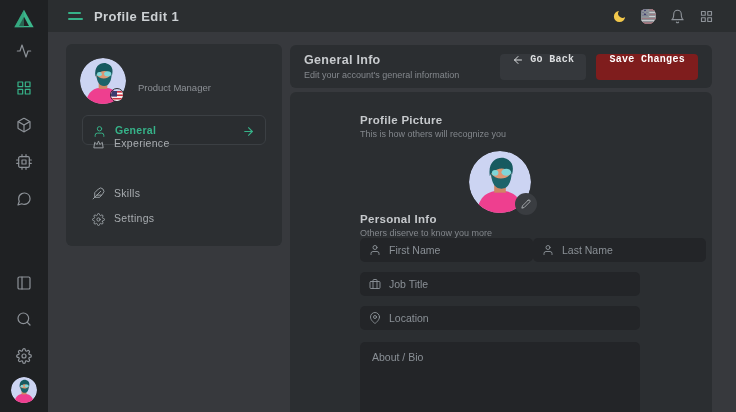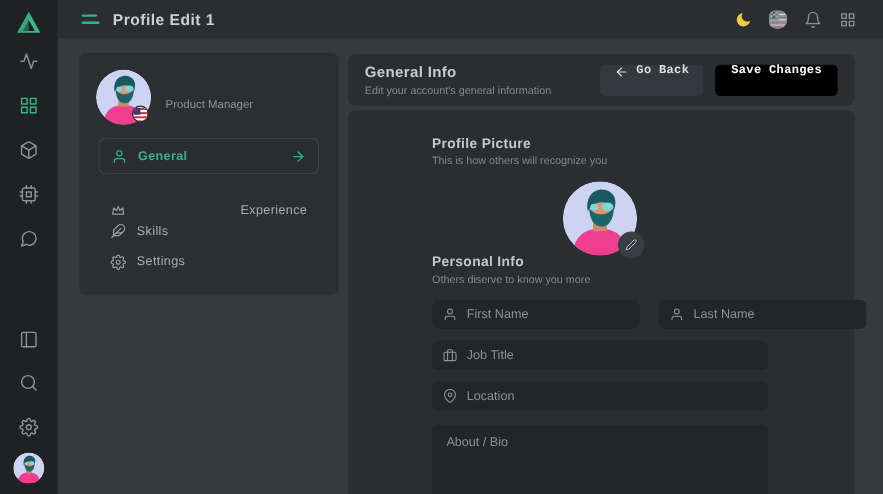--- a/index.html
+++ b/index.html
@@ -27,49 +27,49 @@
   .tb-ic svg { width:15px; height:15px; stroke:#8d9298; stroke-width:1.8; fill:none; stroke-linecap:round; stroke-linejoin:round; }
   .flag-circle { width:16px; height:16px; border-radius:50%; overflow:hidden; }
   
   .pcard { position:absolute; left:66px; top:44px; width:216px; height:202px; background:#2c2f32; border-radius:6px; z-index:3; }
   .pcard-avatar { position:absolute; left:14px; top:14px; width:46px; height:46px; border-radius:50%; overflow:hidden; }
   .pcard-flag { position:absolute; left:44px; top:44px; width:14px; height:14px; border-radius:50%; overflow:hidden; border:1px solid #2c2f32; }
   .pcard-name { position:absolute; left:72px; top:20px; font-size:13.5px; font-weight:600; color:#d3d6d8; letter-spacing:.3px; }
   .pcard-role { position:absolute; left:72px; top:38px; font-size:9.5px; color:#8d9196; }
   .menu-item-active { position:absolute; left:16px; top:71px; width:184px; height:30px; background:#2a2d30; border:1px solid #3b3f43; border-radius:6px; display:flex; align-items:center; padding:0 10px; cursor:pointer; }
   .menu-item { position:absolute; left:16px; height:24px; width:184px; display:flex; align-items:center; padding:0 10px; cursor:pointer; }
-  .mi-exp { top:119px;justify-content:space-between; } .mi-skl { top:131px;align-items:flex-end; } .mi-set { top:162px; }
+  .mi-exp { top:87px; } .mi-skl { top:131px;align-items:flex-end; } .mi-set { top:162px; }
   .menu-ic { width:13px; height:13px; margin-right:9px; flex:0 0 auto; }
   .menu-ic svg { width:13px; height:13px; stroke:#9aa0a5; stroke-width:1.8; fill:none; stroke-linecap:round; stroke-linejoin:round; }
   .menu-item-active .menu-ic svg { stroke:#36b389; }
   .menu-label { font-size:10.5px; color:#a8acb0; letter-spacing:.3px; }
   .menu-item-active .menu-label { color:#36b389; font-weight:600; }
   .menu-arrow { margin-left:auto; width:13px; height:13px; }
   .menu-arrow svg { width:13px; height:13px; stroke:#36b389; stroke-width:2; fill:none; stroke-linecap:round; stroke-linejoin:round; }
   
   .mhead { position:absolute; left:290px; top:45px; width:422px; height:43px; background:#2b2e31; border-radius:6px; display:flex; align-items:center; padding:0 14px; z-index:3; }
   .mhead-title { font-size:12.5px; font-weight:600; color:#c8cbce; letter-spacing:.3px; }
   .mhead-sub { font-size:9px; color:#84888d; margin-top:3px; }
   .mhead-btns { margin-left:auto; display:flex; gap:10px; }
   .btn { height:26px; border:none; border-radius:4px; font-family:Liberation Mono, monospace; font-size:10px; font-weight:700; letter-spacing:.3px; display:flex; align-items:flex-start; cursor:pointer; }
   .btn-back { background:#35383c; color:#dcdee0; padding:0 12px; gap:6px; }
   .btn-back svg { width:12px; height:12px; stroke:#dcdee0; stroke-width:2; fill:none; stroke-linecap:round; stroke-linejoin:round; }
-  .btn-save { background:#000000; color:#fff; padding:0 13px; }
+  .btn-save { background:#7f1d1d; color:#fff; padding:0 13px; }
   
   .mbody { position:absolute; left:290px; top:92px; width:422px; height:320px; background:#2b2e31; border-radius:6px 6px 0 0; z-index:3; }
   .mcol { position:absolute; left:70px; top:0; width:280px; }
   .sec-title { font-size:11.5px; font-weight:700; color:#c6c9cc; letter-spacing:.3px; }
   .sec-sub { font-size:9px; color:#83878c; margin-top:3px; }
   .pp-title { margin-top:22px; }
   .big-avatar-wrap { width:62px; height:62px; margin:12px auto 0; position:relative; }
   .big-avatar { width:62px; height:62px; border-radius:50%; overflow:hidden; }
   .edit-fab { position:absolute; right:-6px; bottom:-2px; width:22px; height:22px; border-radius:50%; background:#3a3d41; display:flex; align-items:center; justify-content:center; cursor:pointer; }
   .edit-fab svg { width:10px; height:10px; stroke:#c3c6c9; stroke-width:1.8; fill:none; stroke-linecap:round; stroke-linejoin:round; }
   .pi-title { }
-  .frow { display:flex; gap:16px; margin-top:12px; }
+  .frow { display:flex; gap:0; margin-top:0; }
   .field { display:flex; align-items:center; height:24px; background:#232528; border-radius:5px; padding:0 9px; gap:8px; flex:1; }
   .field svg { width:12px; height:12px; flex:0 0 auto; stroke:#8f959b; stroke-width:1.8; fill:none; stroke-linecap:round; stroke-linejoin:round; }
   .field input { flex:1; min-width:0; background:transparent; border:none; outline:none; font-family:inherit; font-size:10.5px; color:#c5c8cb; }
   .field input::placeholder { color:#8a9096; }
   .field-full { margin-top:10px; }
   .bio { margin-top:12px; width:100%; height:80px; background:#232528; border:none; border-radius:5px; resize:none; outline:none; padding:9px 12px; font-family:inherit; font-size:10.5px; color:#c5c8cb; }
   .bio::placeholder { color:#8a9096; }
 </style>
 </head>
 <body>

